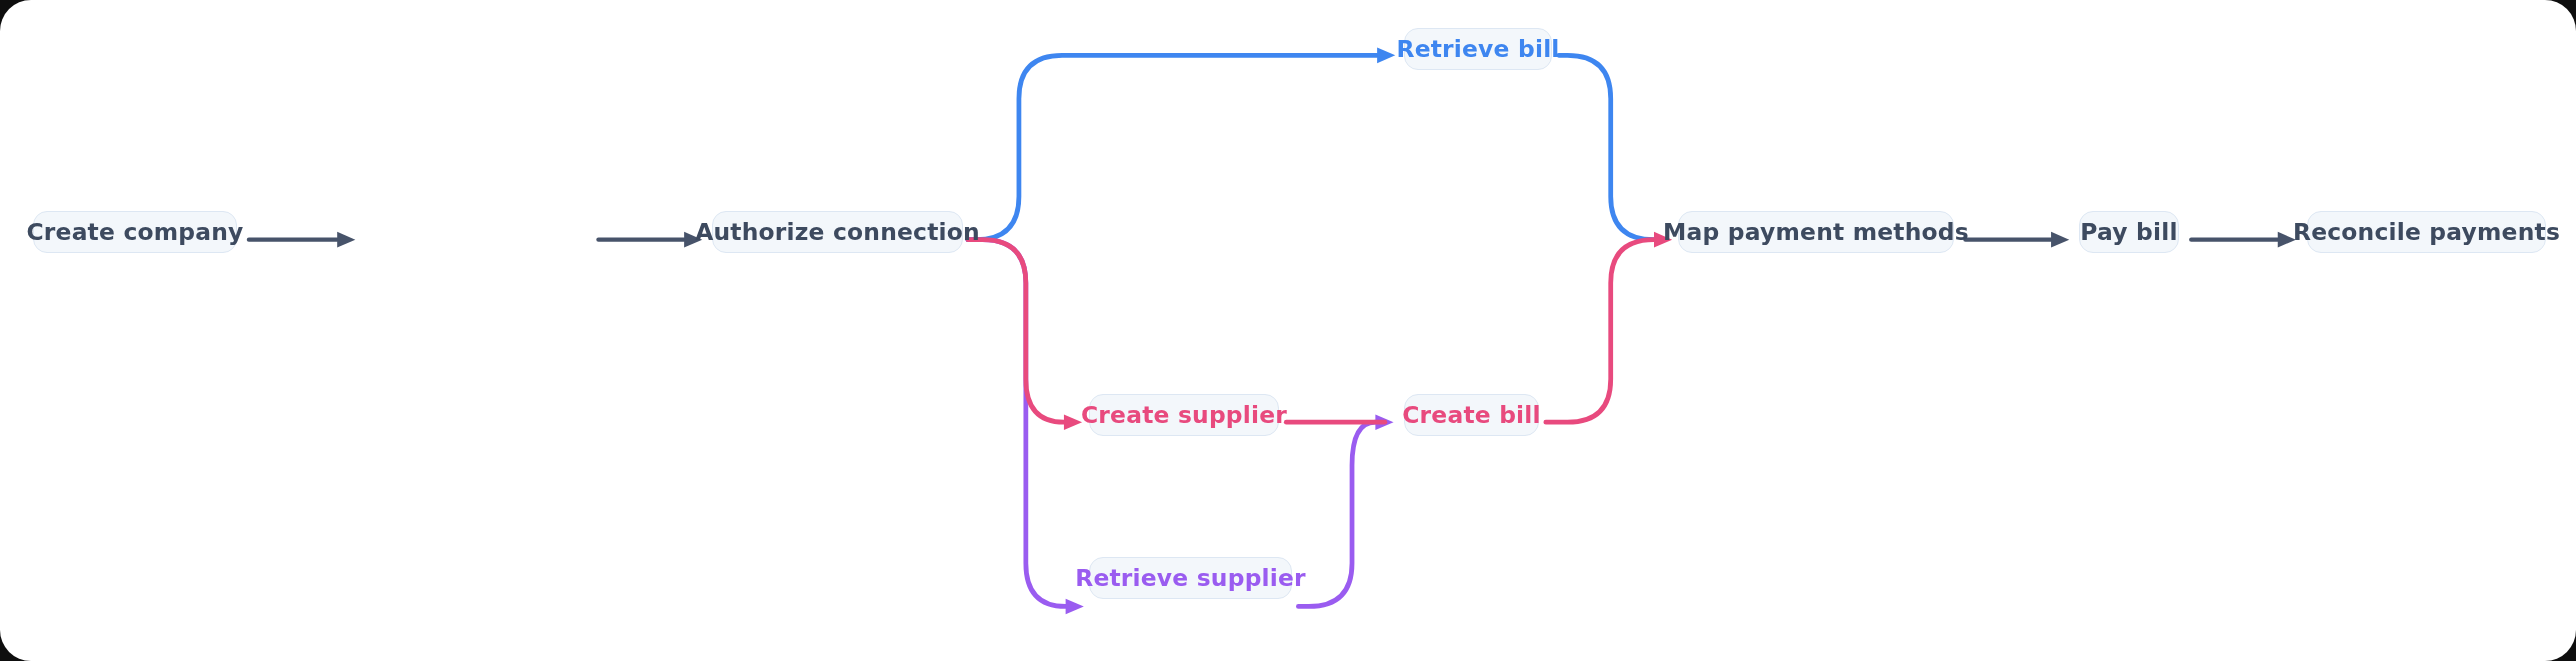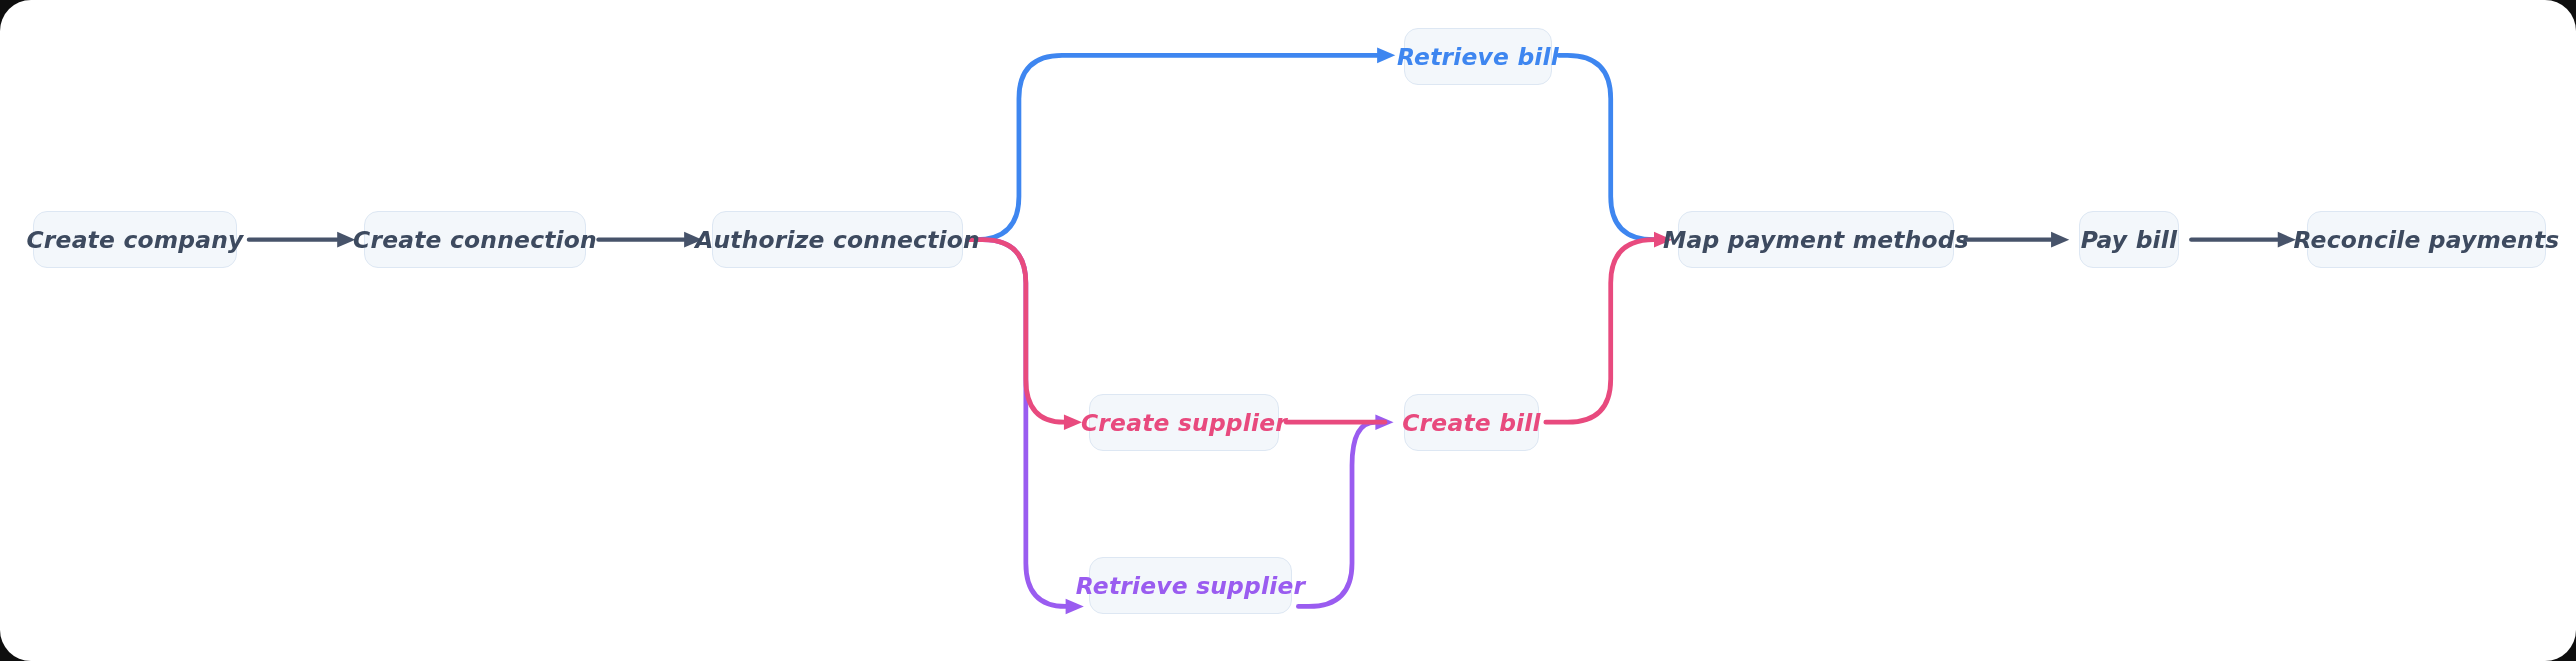--- a/index.html
+++ b/index.html
@@ -14,33 +14,32 @@
   }
   svg.edges {
     position: absolute;
     left: 0; top: 0;
     width: 2576px; height: 661px;
     pointer-events: none;
   }
   .node {
     position: absolute;
     box-sizing: border-box;
-    height: 57px;
+    height: 42px;
     background: #f3f7fb;
     border: 1.7px solid #dde7f3;
     border-radius: 14px;
     display: flex;
     align-items: center;
     justify-content: center;
     font-size: 23.4px;
     font-weight: 600;
     letter-spacing: 0.2px;
     color: #3d4a5f;
     white-space: nowrap;
-    font-style: italic;
   }
   .node.blue   { color: #3e86f0; }
   .node.pink   { color: #e84a7e; }
   .node.purple { color: #9a5cf0; }
 
   .n-create-company       { left: 33px;   top: 211px; width: 204px; text-align: right; }
   .n-create-connection    { left: 364px;  top: 211px; width: 222px; }
   .n-authorize-connection { left: 712px;  top: 211px; width: 251px; }
   .n-retrieve-bill        { left: 1404px; top: 28px;  width: 148px; }
   .n-create-supplier      { left: 1089px; top: 394px; width: 190px; }
@@ -82,21 +81,20 @@
     <path d="M1786,488 L1811,488 Q1861,488 1861,438 L1861,327 Q1861,277 1911,277" fill="none" stroke="#e84a7e" stroke-width="5.5" stroke-linecap="round" marker-end="url(#ah-pink)"></path>
 
     <path d="M287,277 L389,277" fill="none" stroke="#47536a" stroke-width="5" stroke-linecap="round" marker-end="url(#ah-dark)"></path>
     <path d="M691,277 L790,277" fill="none" stroke="#47536a" stroke-width="5" stroke-linecap="round" marker-end="url(#ah-dark)"></path>
     <path d="M2271,277 L2370,277" fill="none" stroke="#47536a" stroke-width="5" stroke-linecap="round" marker-end="url(#ah-dark)"></path>
     <path d="M2532,277 L2632,277" fill="none" stroke="#47536a" stroke-width="5" stroke-linecap="round" marker-end="url(#ah-dark)"></path>
   </svg>
 
   <div class="node n-create-company">Create company</div>
 
-  <div class="node n-create-connection">Create connection</div>
 
   <div class="node n-authorize-connection">Authorize connection</div>
 
   <div class="node blue n-retrieve-bill">Retrieve bill</div>
 
   <div class="node pink n-create-supplier">Create supplier</div>
 
   <div class="node pink n-create-bill">Create bill</div>
 
   <div class="node purple n-retrieve-supplier">Retrieve supplier</div>

